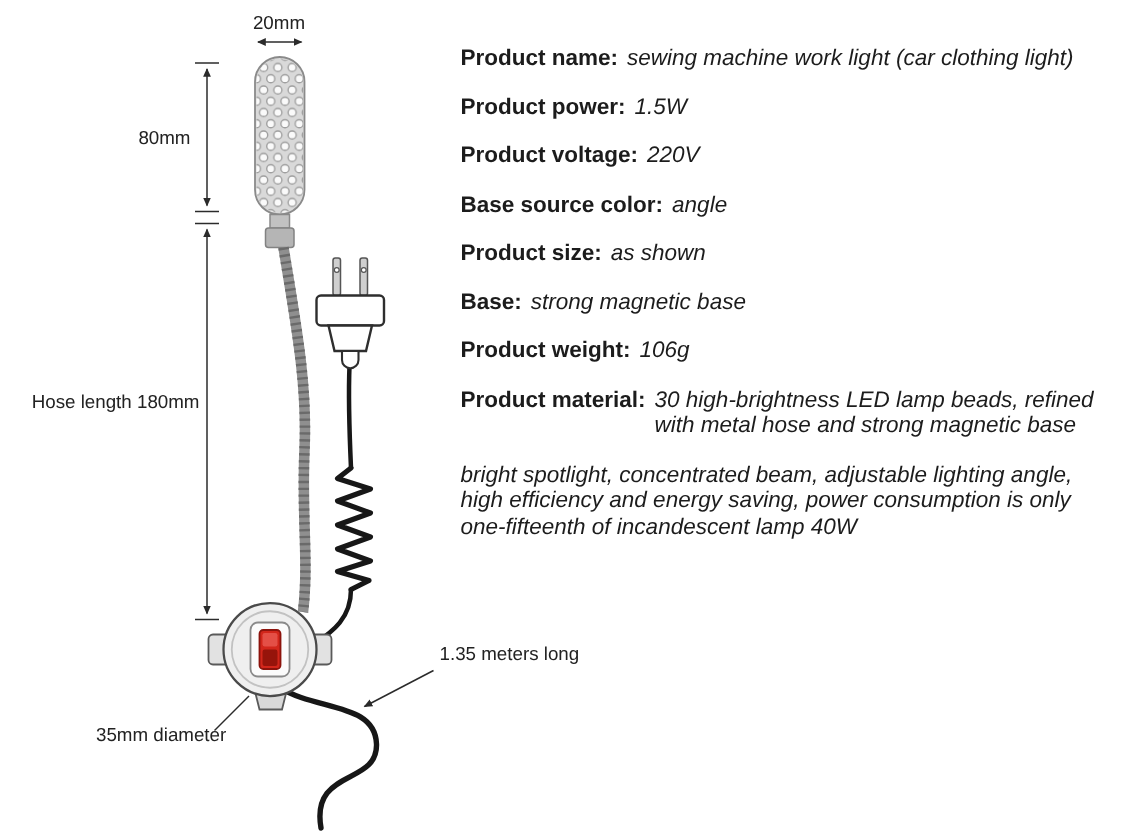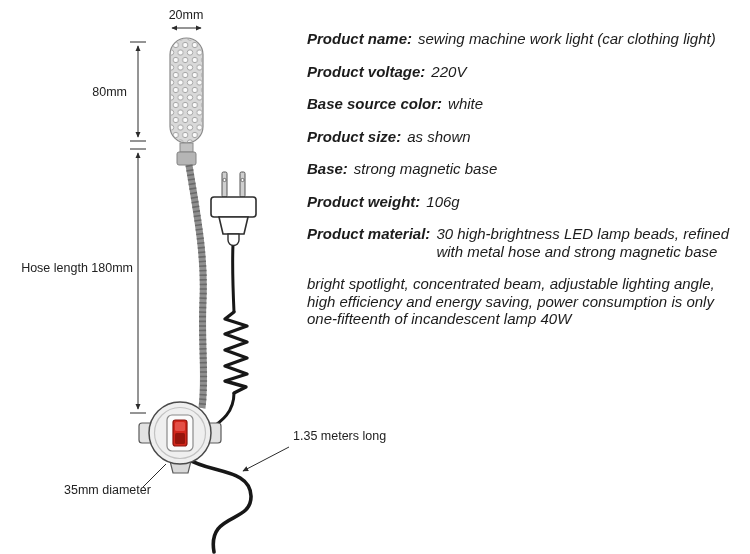--- a/index.html
+++ b/index.html
@@ -17,21 +17,21 @@
     font-family:"Liberation Sans",sans-serif;
     font-size:12.5px;
     fill:#222222;
   }
   .specs{
     position:absolute;
     left:307px;top:30px;width:437px;
     font-size:15px;line-height:17.5px;
   }
   .spec-row{display:flex;margin-bottom:15px;}
-  .spec-label{font-weight:bold;white-space:nowrap;margin-right:6px;font-style:italic;}
+  .spec-label{font-weight:bold;white-space:nowrap;margin-right:6px;}
   .spec-value{flex:1;font-style:italic;}
 </style>
 </head>
 <body>
 
 <div class="stage">
 
   <svg width="750" height="554" viewBox="0 0 750 554">
     <defs>
       <marker id="ah" viewBox="0 0 10 10" refX="8" refY="5" markerWidth="6.5" markerHeight="6.5" orient="auto-start-reverse">
@@ -113,26 +113,30 @@
       <line x1="289" y1="447" x2="243" y2="471" stroke="#2b2b2b" marker-end="url(#ah)"></line>
     </g>
   </svg>
 
   <div class="specs">
     <div class="spec-row">
       <span class="spec-label">Product name:</span>
       <span class="spec-value">sewing machine work light (car clothing light)</span>
     </div>
     <div class="spec-row">
+      <span class="spec-label">Product power:</span>
+      <span class="spec-value">1.5W</span>
+    </div>
+    <div class="spec-row">
       <span class="spec-label">Product voltage:</span>
       <span class="spec-value">220V</span>
     </div>
     <div class="spec-row">
       <span class="spec-label">Base source color:</span>
-      <span class="spec-value">white</span>
+      <span class="spec-value">angle</span>
     </div>
     <div class="spec-row">
       <span class="spec-label">Product size:</span>
       <span class="spec-value">as shown</span>
     </div>
     <div class="spec-row">
       <span class="spec-label">Base:</span>
       <span class="spec-value">strong magnetic base</span>
     </div>
     <div class="spec-row">

